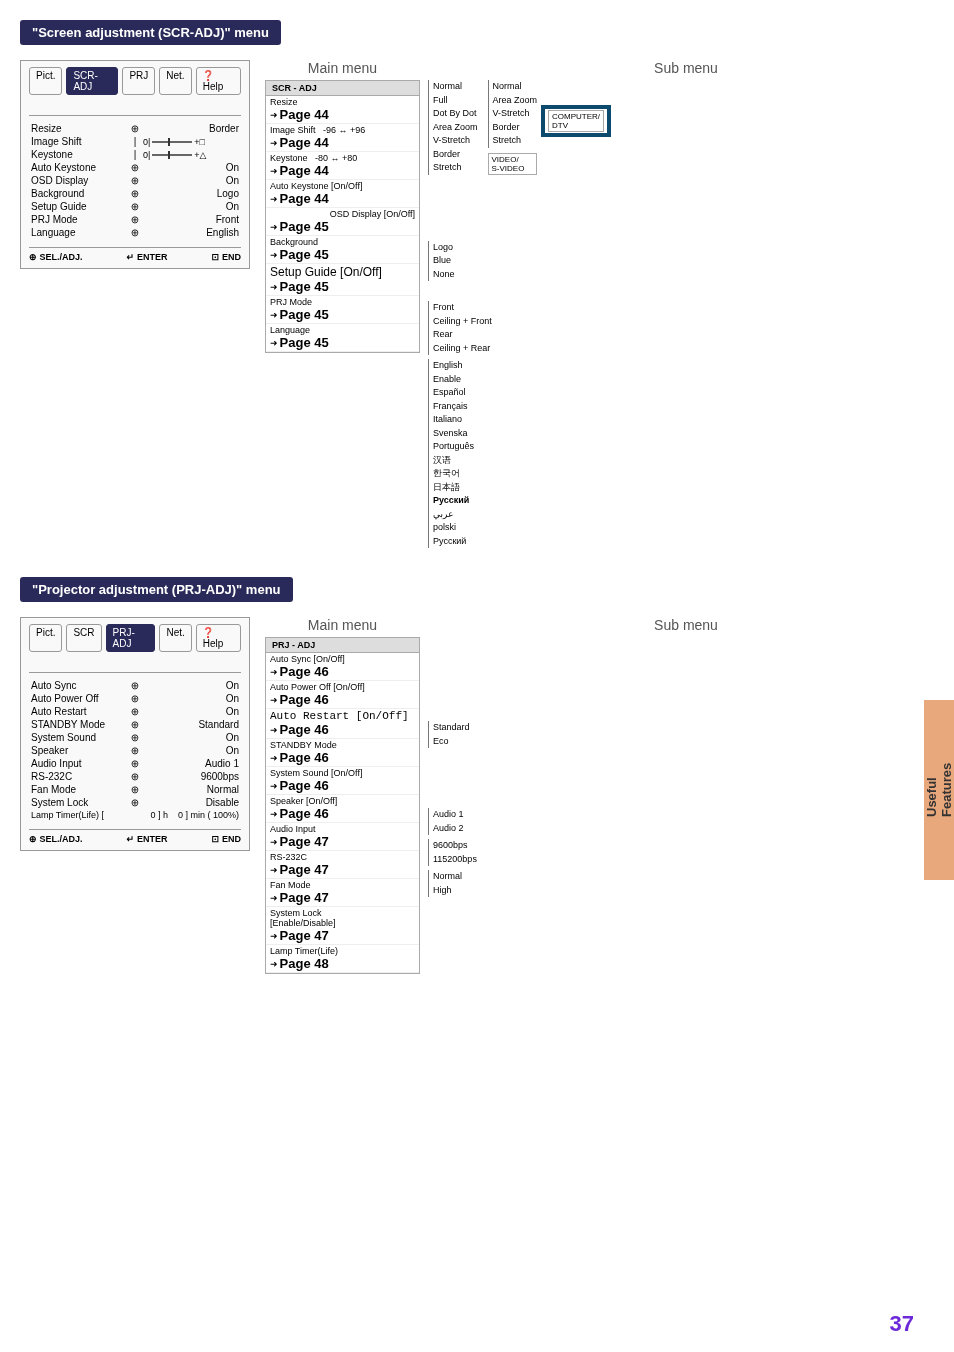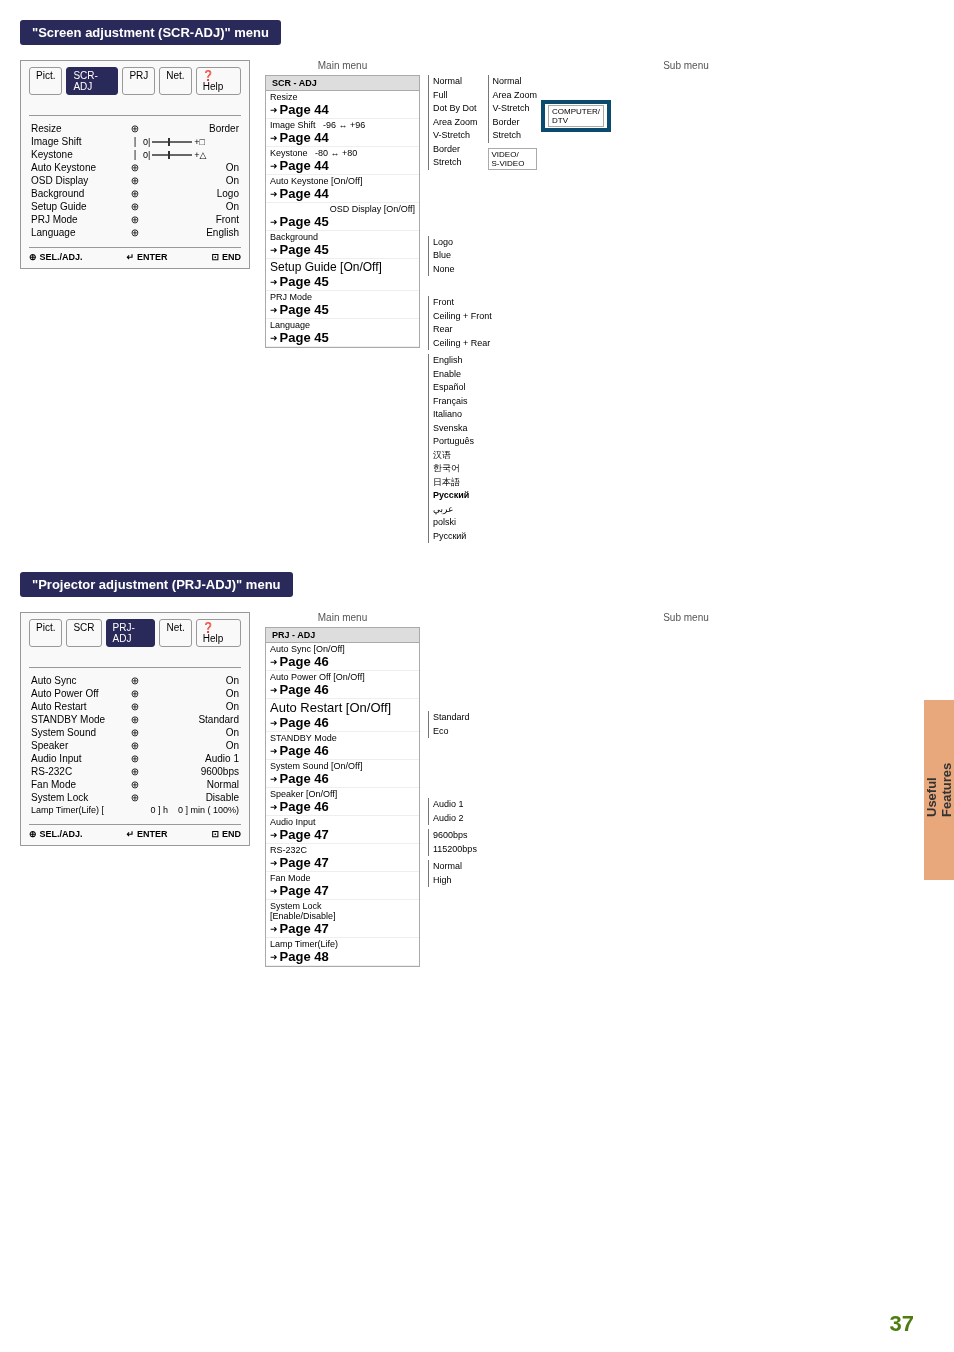--- a/index.html
+++ b/index.html
@@ -41,21 +41,21 @@
       justify-content: center;
     }
 
     
     .page-number {
       position: absolute;
       bottom: 15px;
       right: 40px;
       font-size: 22px;
       font-weight: bold;
-      color: #4d7c0f;
+      color: #6d28d9;
     }
 
     
     .section-header {
       background: #2a2a5a;
       color: #fff;
       padding: 5px 12px;
       font-size: 13px;
       font-weight: bold;
       display: inline-block;
@@ -148,21 +148,21 @@
     .diagram-right {
       flex: 1;
     }
 
     
     .section-wrapper {
       margin-bottom: 20px;
     }
 
     .diag-label {
-      font-size: 10px;
+      font-size: 14px;
       color: #555;
       text-align: center;
       margin-bottom: 4px;
     }
 
     .fd-box {
       border: 1px solid #aaa;
     }
 
     .fd-box-header {
@@ -551,21 +551,21 @@
 
                 <div class="fd-row">
                   <div style="font-size:9px;">Auto Power Off [On/Off]</div>
                   <div class="fd-row-inner">
                     <span class="fd-arrow">➜</span>
                     <span class="fd-page">Page <b>46</b></span>
                   </div>
                 </div>
 
                 <div class="fd-row">
-                  <div style="font-size:13px;">Auto Restart [On/Off]</div>
+                  <div style="font-size:11px;font-family:Liberation Mono, monospace;">Auto Restart [On/Off]</div>
                   <div class="fd-row-inner">
                     <span class="fd-arrow">➜</span>
                     <span class="fd-page">Page <b>46</b></span>
                   </div>
                 </div>
 
                 <div class="fd-row">
                   <div style="font-size:9px;">STANDBY Mode</div>
                   <div class="fd-row-inner">
                     <span class="fd-arrow">➜</span>

